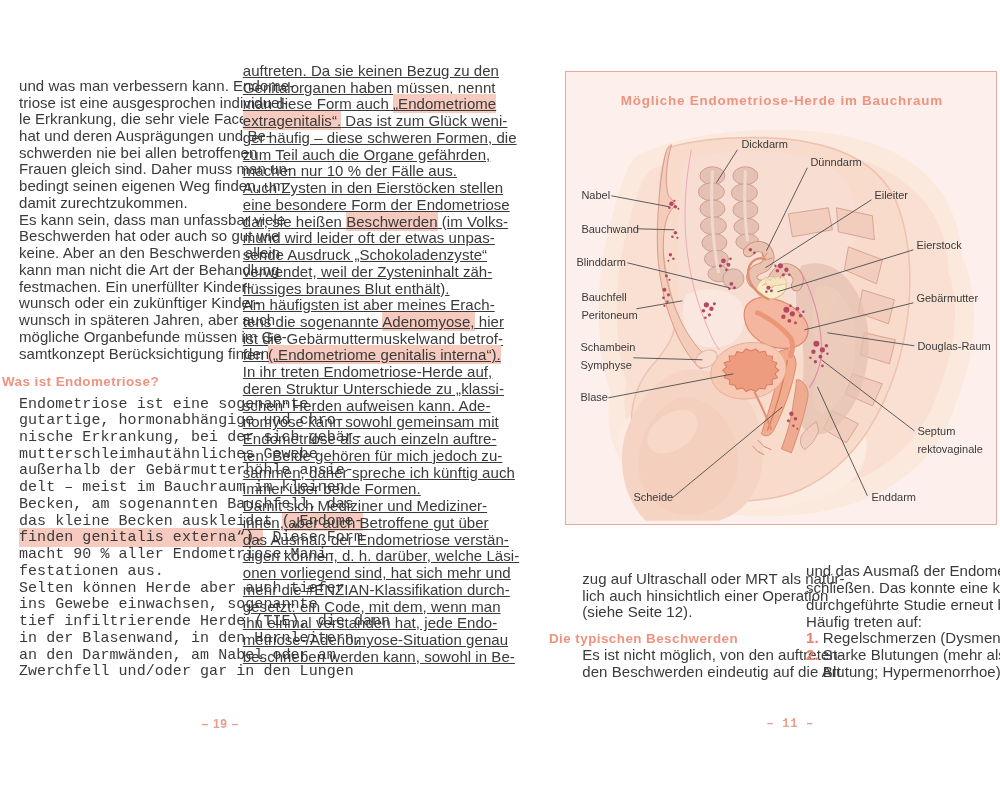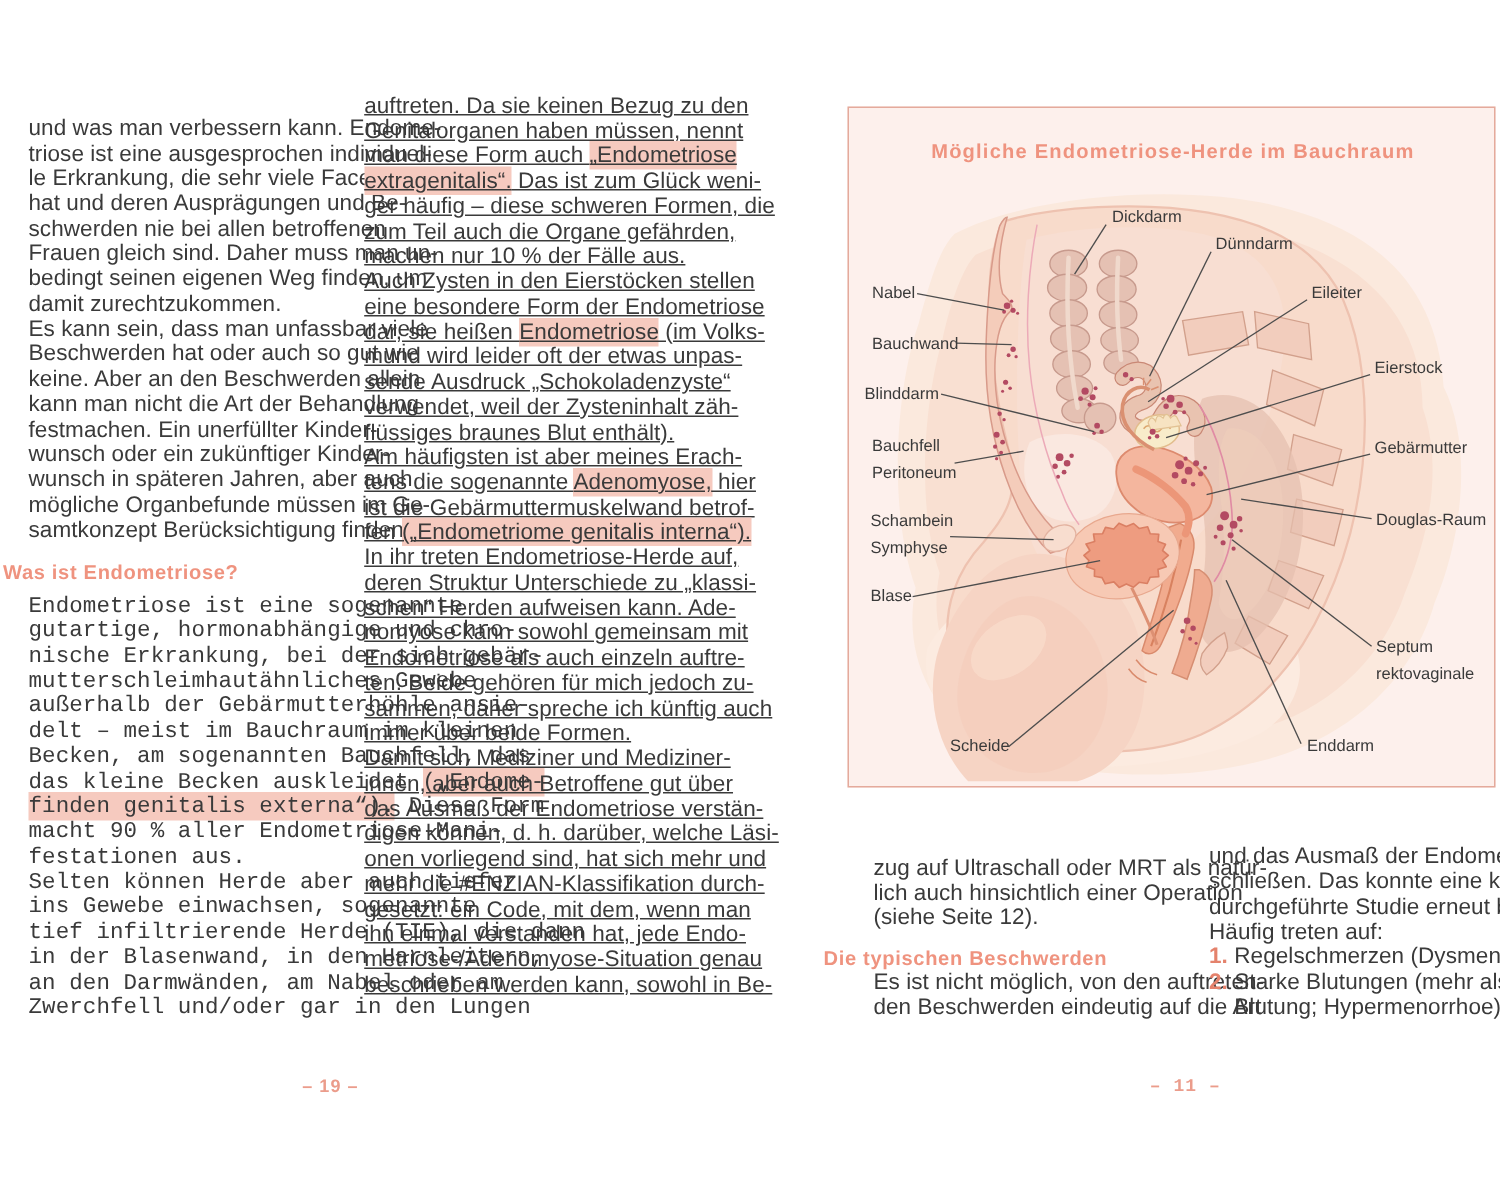--- a/index.html
+++ b/index.html
@@ -55,28 +55,28 @@
 ins Gewebe einwachsen, sogenannte<br>
 tief infiltrierende Herde (TIE), die dann<br>
 in der Blasenwand, in den Harnleitern,<br>
 an den Darmwänden, am Nabel oder am<br>
 Zwerchfell und/oder gar in den Lungen
 </div>
 
 <div class="col" id="c2" style="left:225.8px;top:63px;width:220px;text-decoration:underline;">
 auftreten. Da sie keinen Bezug zu den<br>
 Genitalorganen haben müssen, nennt<br>
-man diese Form auch <span class="hl">„Endometriose</span><br>
+man diese Form auch <span class="hl">„Endometriome</span><br>
 <span class="hl">extragenitalis“.</span> Das ist zum Glück weni-<br>
 ger häufig – diese schweren Formen, die<br>
 zum Teil auch die Organe gefährden,<br>
 machen nur 10 % der Fälle aus.<br>
 Auch Zysten in den Eierstöcken stellen<br>
 eine besondere Form der Endometriose<br>
-dar, sie heißen <span class="hl">Endometriose</span> (im Volks-<br>
+dar, sie heißen <span class="hl">Beschwerden</span> (im Volks-<br>
 mund wird leider oft der etwas unpas-<br>
 sende Ausdruck „Schokoladenzyste“<br>
 verwendet, weil der Zysteninhalt zäh-<br>
 flüssiges braunes Blut enthält).<br>
 Am häufigsten ist aber meines Erach-<br>
 tens die sogenannte <span class="hl">Adenomyose,</span> hier<br>
 ist die Gebärmuttermuskelwand betrof-<br>
 fen <span class="hl">(„Endometriome genitalis interna“).</span><br>
 In ihr treten Endometriose-Herde auf,<br>
 deren Struktur Unterschiede zu „klassi-<br>

